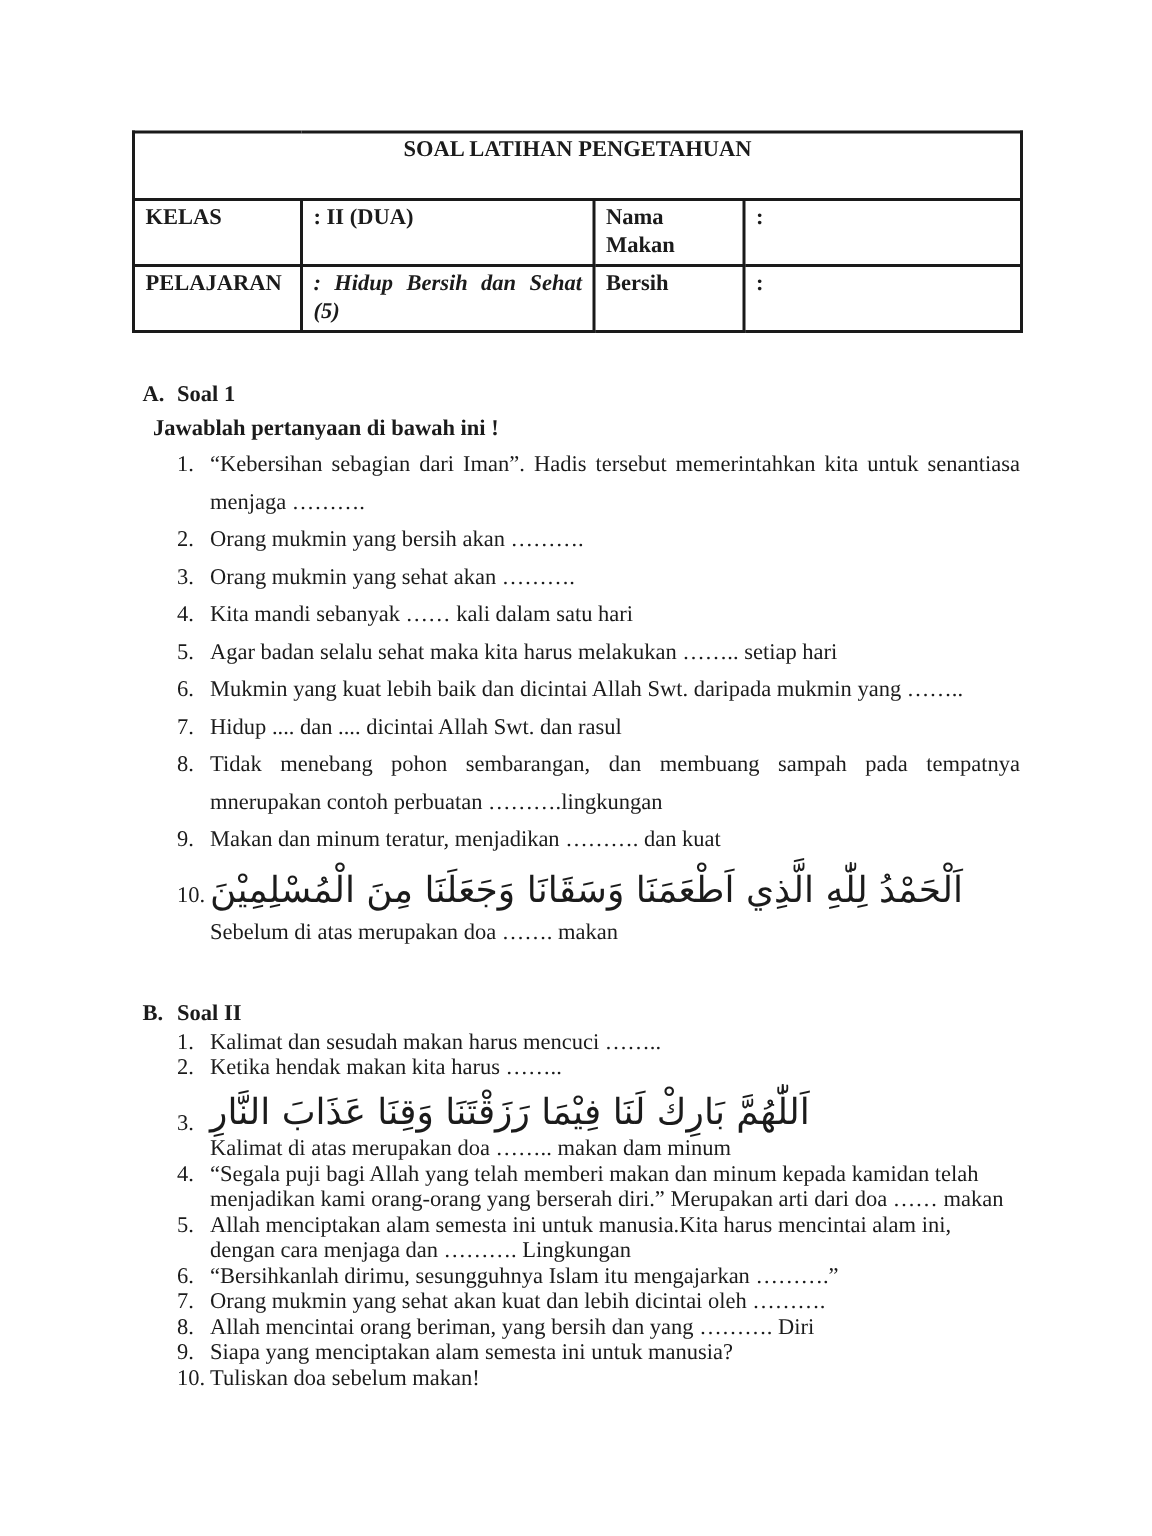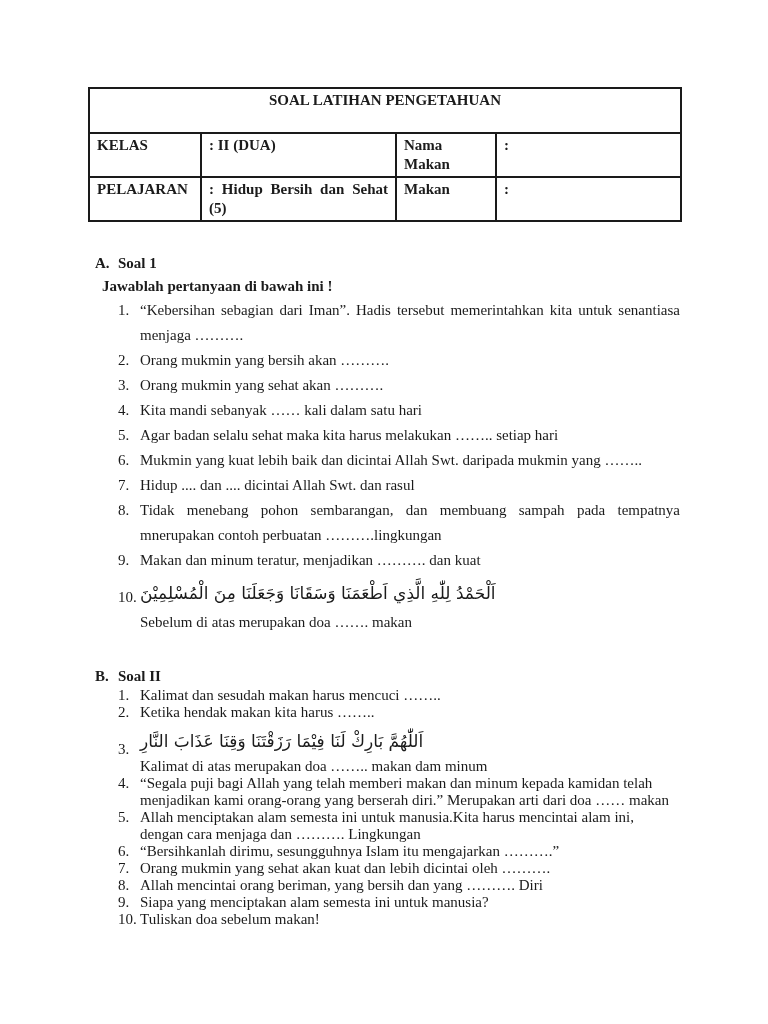--- a/index.html
+++ b/index.html
@@ -31,21 +31,21 @@
     padding:2px 7px;
     vertical-align:top;
   }
   td.title-cell { text-align:center; height:45px; }
   col.c1 { width:112px; }
   col.c2 { width:195px; }
   col.c3 { width:100px; }
   col.c4 { width:185px; }
   tr.row-mid td { height:26px; }
   tr.row-bot td { height:36px; }
-  td.justify-cell { text-align:justify; }
+  td.justify-cell { text-align:justify;font-style:italic; }
 
   
   .section { font-size:15px; }
   .section-a { margin-top:30px; }
   .section-b { margin-top:30px; }
   .sec-head {
     display:flex;
     padding-left:7px;
     font-weight:bold;
     line-height:22px;
@@ -64,21 +64,21 @@
   .q-body { flex:1; min-width:0; }
 
   .section-a .q-row, .section-a .q-caption { line-height:25px; }
   .section-a .q-text { text-align:justify; }
 
   .section-b .q-row, .section-b .q-caption { line-height:17px; }
 
   .ar-row { display:flex; align-items:flex-end; }
   .arabic {
     font-family:"DejaVu Sans",sans-serif;
-    font-size:17px;
+    font-size:24px;
     line-height:34px;
     direction:rtl;
     unicode-bidi:isolate;
     padding-top:3px;
   }
   .q-caption { margin-left:22px; }
 </style>
 </head>
 <body>
 
@@ -97,21 +97,21 @@
     </tr>
     <tr class="row-mid">
       <td>KELAS</td>
       <td>: II (DUA)</td>
       <td>Nama Makan</td>
       <td>:</td>
     </tr>
     <tr class="row-bot">
       <td>PELAJARAN</td>
       <td class="justify-cell">: Hidup Bersih dan Sehat (5)</td>
-      <td>Makan</td>
+      <td>Bersih</td>
       <td>:</td>
     </tr>
   </tbody>
     </table>
 
   <div class="section section-a">
     <div class="sec-head">
       <span class="sec-letter">A.</span>
       <span class="sec-title">Soal 1</span>
     </div>

